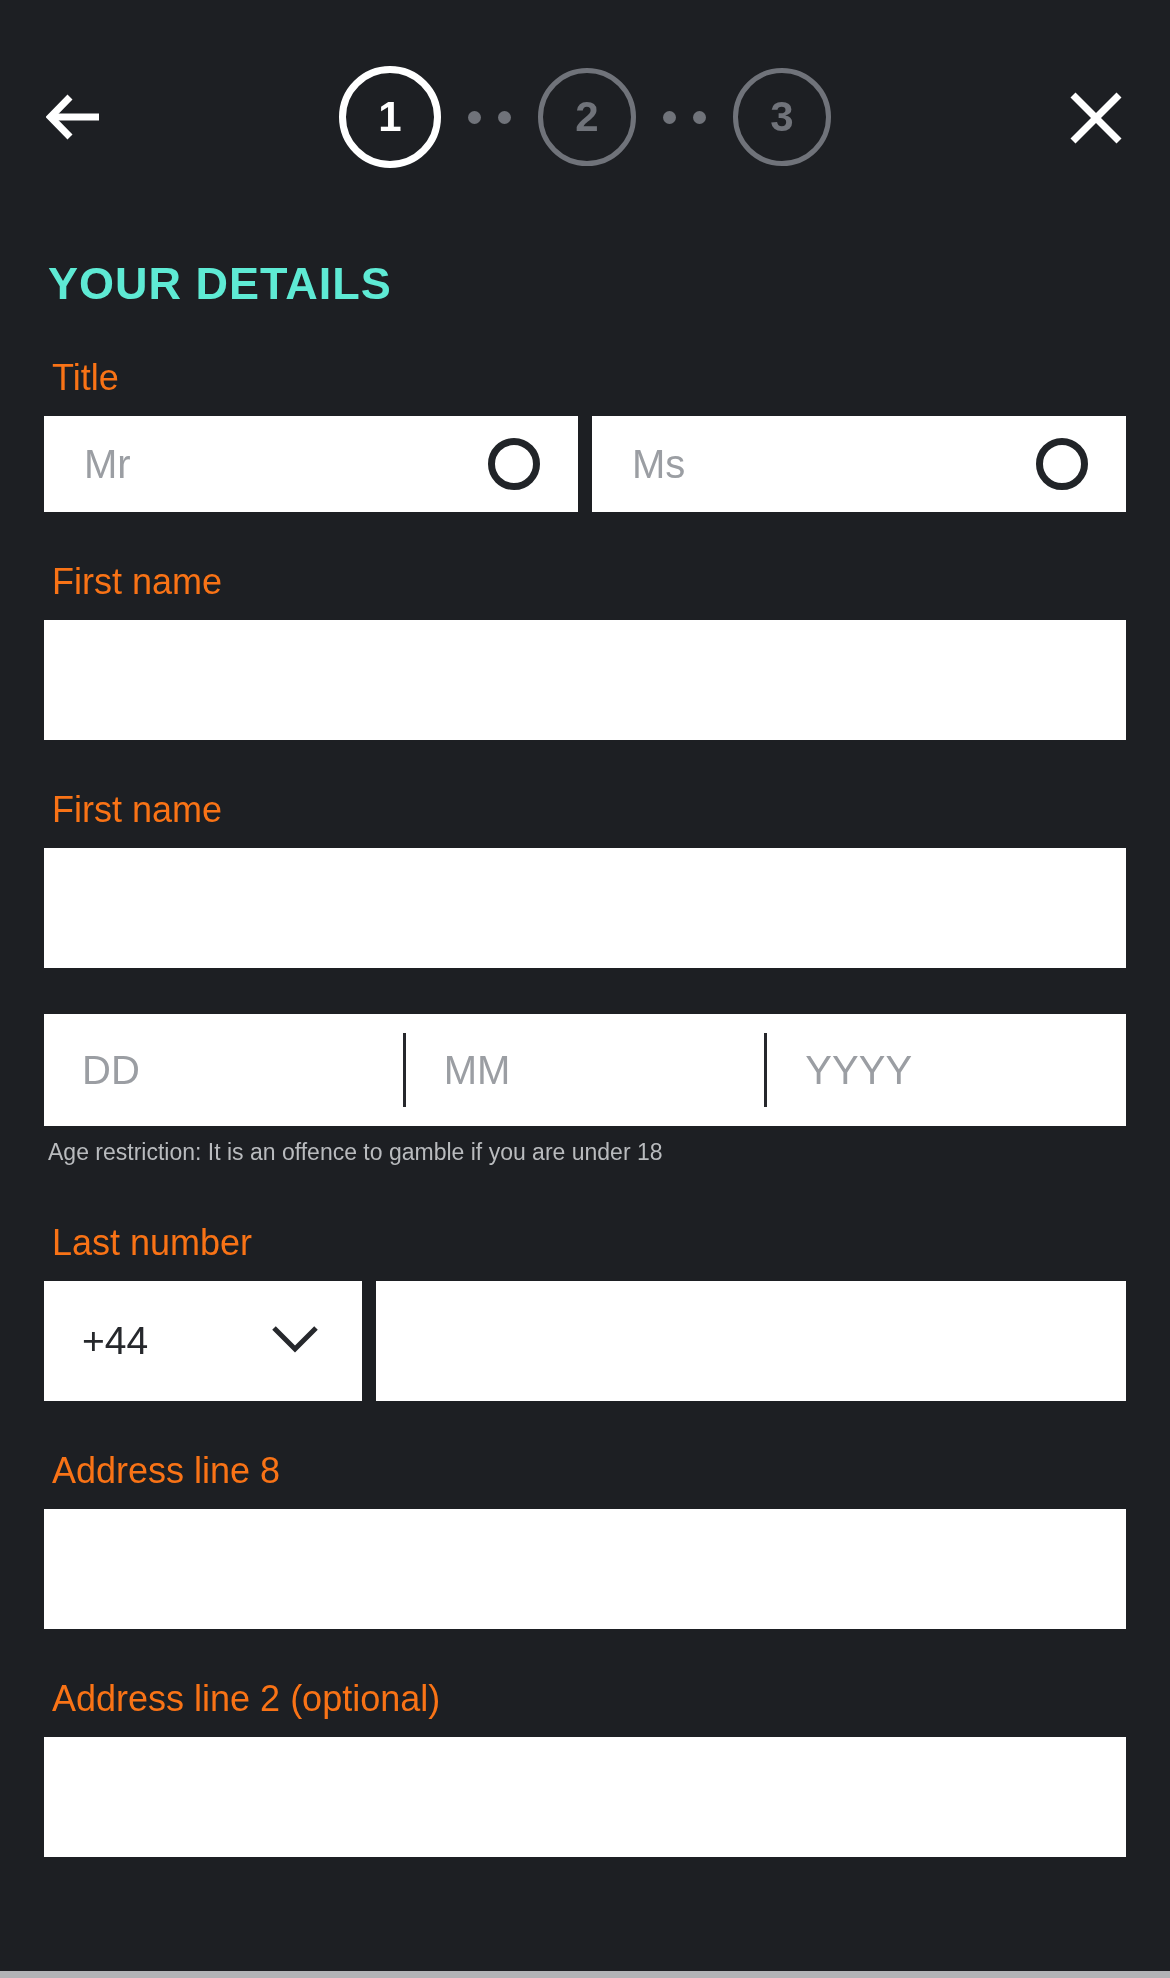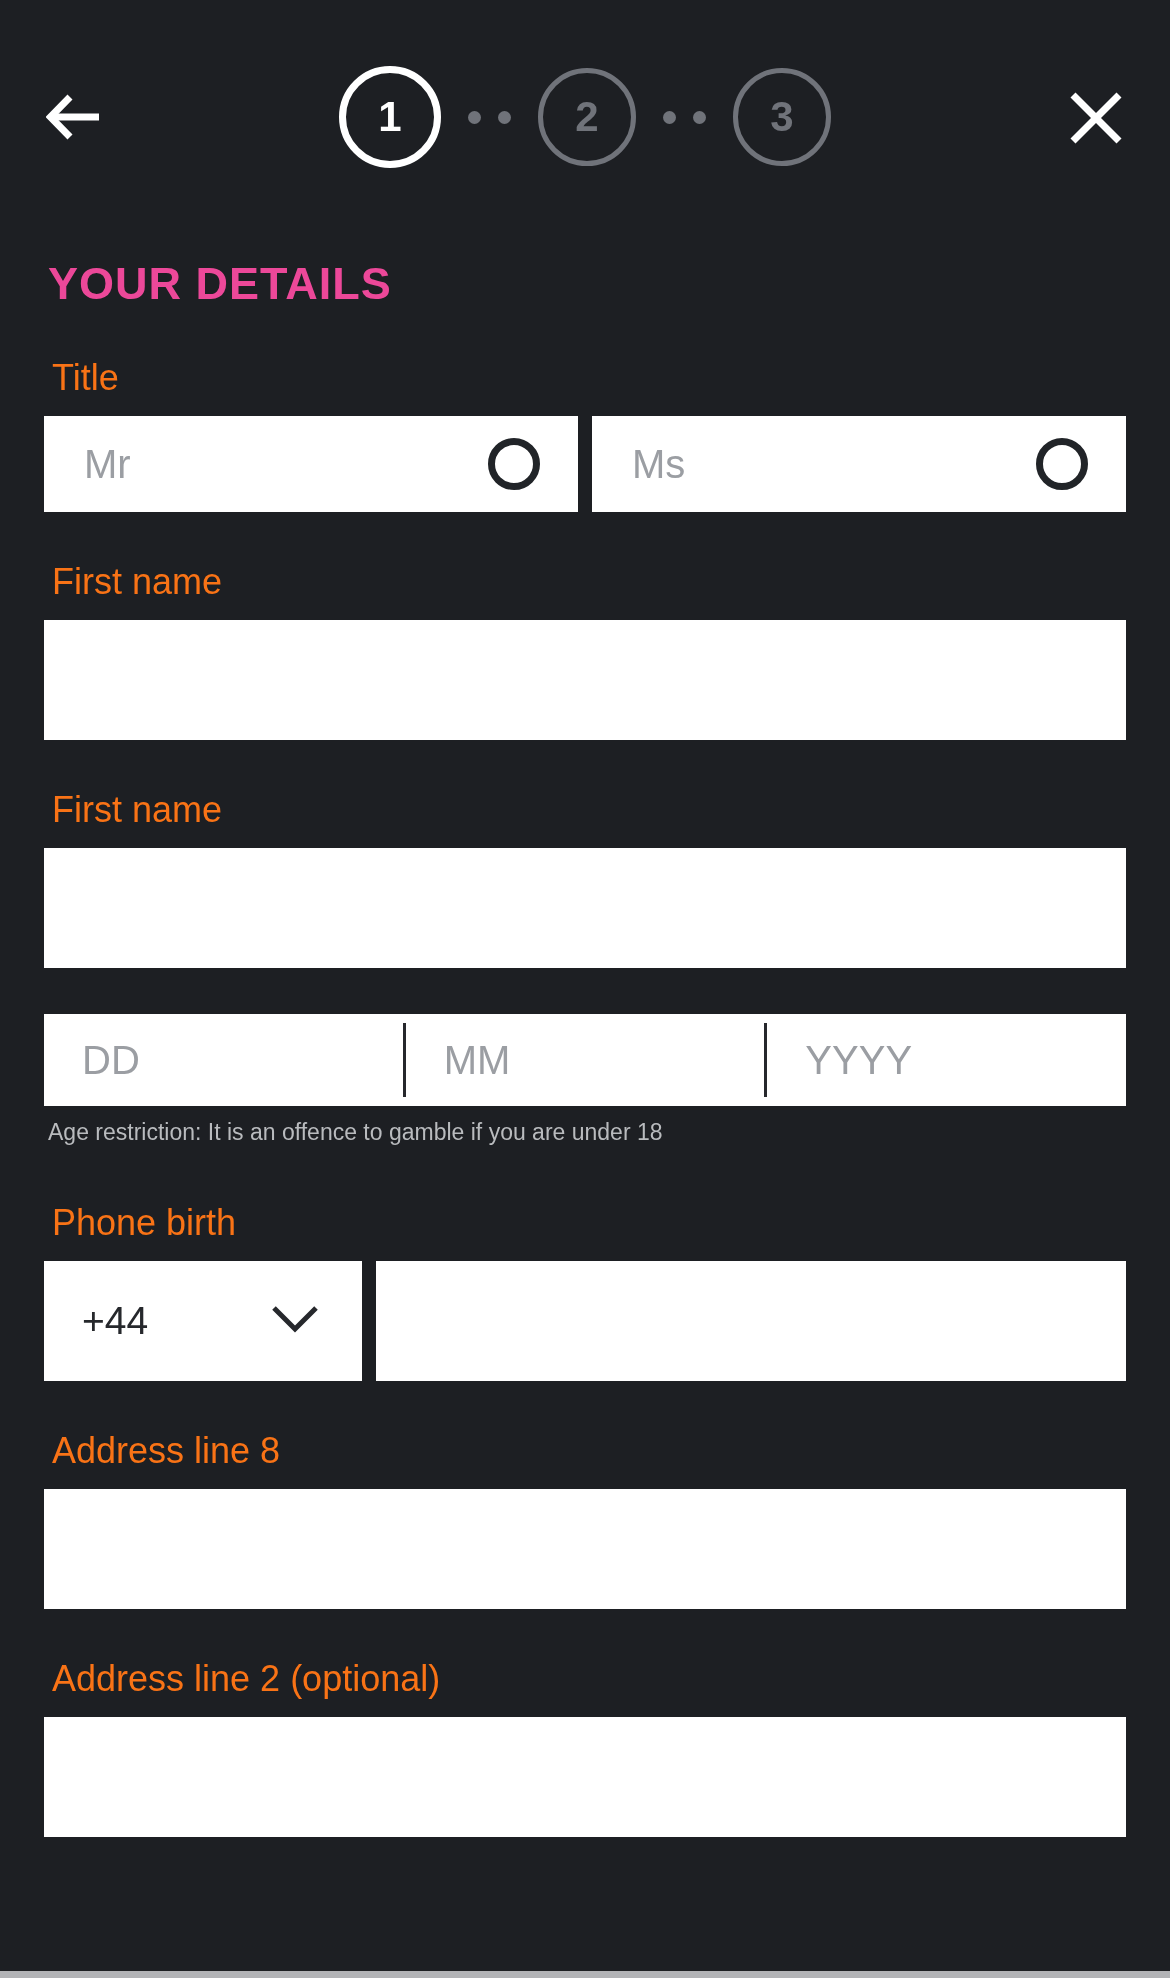--- a/index.html
+++ b/index.html
@@ -65,21 +65,21 @@
     margin: 0 27px;
   }
   .step-dots .dot {
     width: 13px; height: 13px;
     border-radius: 50%;
     background: #70737a;
   }
 
   
   .page-title {
-    color: #ec4899;
+    color: #5eead4;
     font-size: 45px;
     font-weight: 700;
     letter-spacing: 1px;
     margin: 22px 0 0 4px;
   }
 
   
   .field-group { margin-top: 46px; }
   .field-group.first { margin-top: 44px; }
 
@@ -125,21 +125,21 @@
     width: 52px; height: 52px;
     border: 7px solid #212428;
     border-radius: 50%;
     flex: none;
   }
 
   
   .dob-box {
     display: flex;
     align-items: center;
-    height: 92px;
+    height: 112px;
     background: #ffffff;
   }
   .dob-segment {
     flex: 1;
     min-width: 0;
     height: 100%;
     border: none;
     outline: none;
     background: transparent;
     font-size: 40px;
@@ -267,21 +267,21 @@
         <input class="dob-segment" type="text" placeholder="DD" style="">
         <span class="dob-divider"></span>
         <input class="dob-segment" type="text" placeholder="MM" style="">
         <span class="dob-divider"></span>
         <input class="dob-segment" type="text" placeholder="YYYY" style="">
       </div>
       <p class="field-note">Age restriction: It is an offence to gamble if you are under 18</p>
     </div>
 
     <div class="field-group">
-      <span class="field-label">Phone birth</span>
+      <span class="field-label">Last number</span>
       <div class="phone-row">
         <div class="country-select">
           <span class="country-code">+44</span>
           <span>
             <svg width="50" height="30" viewBox="0 0 50 30">
               <polyline points="4,4 25,25 46,4" fill="none" stroke="#26282c" stroke-width="5"></polyline>
             </svg>
           </span>
         </div>
         <input class="text-input" type="text" value="" style="">

